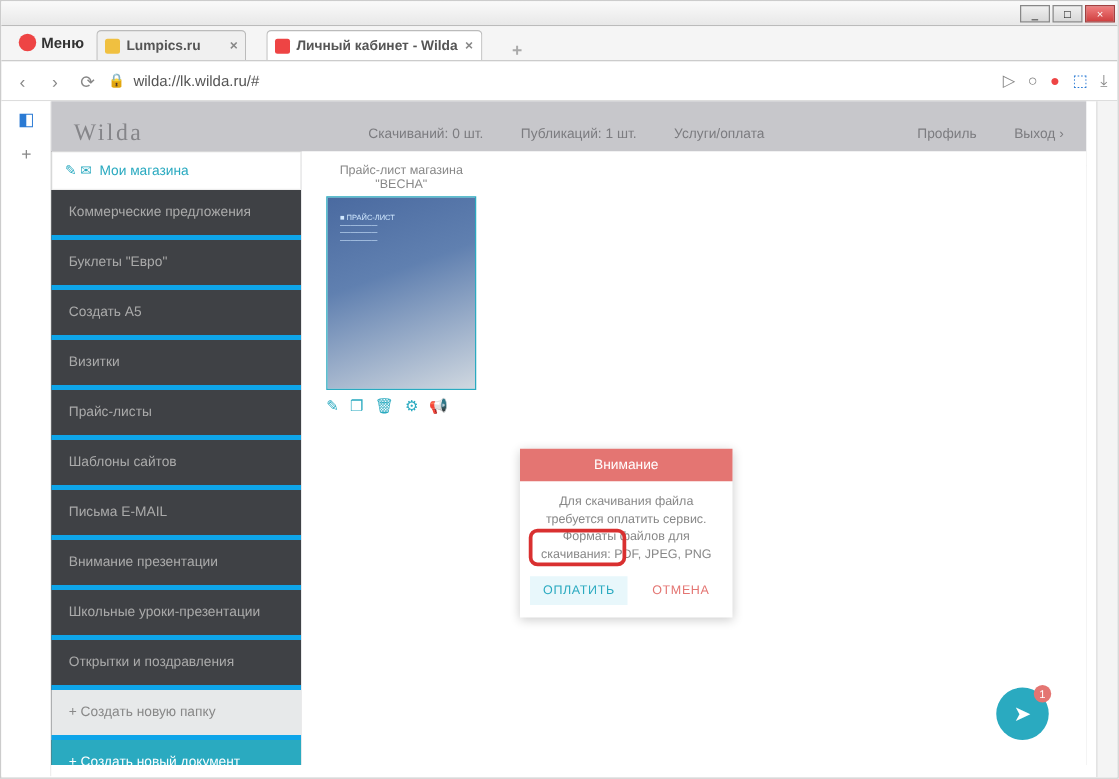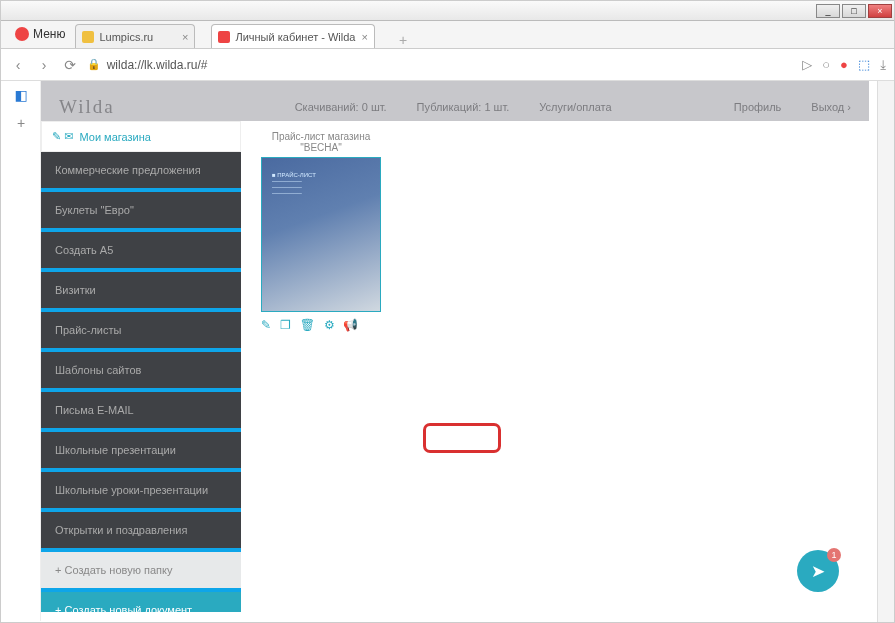--- a/index.html
+++ b/index.html
@@ -4,21 +4,21 @@
 <style>
 * { box-sizing: border-box; margin: 0; padding: 0; font-family: Arial, sans-serif; }
 body { width: 895px; height: 623px; background: #fff; position: relative; overflow: hidden; border: 1px solid #ccc; }
 
 
 .title-bar { height: 20px; background: linear-gradient(#fafafa,#e8e8e8); border-bottom: 1px solid #bbb; display:flex; justify-content:flex-end; align-items:center; padding:0 2px; }
 .title-bar .wbtn { width:24px; height:14px; border:1px solid #888; background:linear-gradient(#f0f0f0,#d8d8d8); margin-left:2px; font-size:9px; display:flex; align-items:center; justify-content:center; }
 .title-bar .wbtn.close { background:linear-gradient(#f08080,#d04040); color:#fff; border-color:#a04040;}
 
 
-.tab-strip { height: 28px; background: #f5f5f5; border-bottom: 1px solid #ccc; display:flex; align-items:flex-end; padding-left:4px; }
+.tab-strip { height: 28px; background: #f5f5f5; border-bottom: 1px solid #ccc; display:flex; align-items:flex-end; padding-left:4px;font-weight:bold; }
 .opera-menu { display:flex; align-items:center; gap:4px; padding:0 10px; height:28px; font-size:12px; color:#333;}
 .opera-o { width:14px; height:14px; border-radius:50%; background:#e44; }
 .tab { height:24px; border:1px solid #bbb; border-bottom:none; background:#fff; border-radius:4px 4px 0 0; display:flex; align-items:center; padding:0 6px; margin-right:16px; font-size:11px; color:#555; min-width:120px; position:relative;}
 .tab.inactive{ background:#f0f0f0; }
 .tab .favicon{ width:12px; height:12px; background:#e44; border-radius:2px; margin-right:5px;}
 .tab .favicon.l{ background:#f0c040;}
 .tab .x{ margin-left:auto; color:#888; font-size:11px; padding-left:6px;}
 
 
 .addr-bar { height:32px; display:flex; align-items:center; padding:0 8px; border-bottom:1px solid #ddd; gap:8px;}
@@ -143,41 +143,49 @@
       <span>✎ ✉</span>
       <span>Мои магазина</span>
     </div>
     <div class="w-side-item">Коммерческие предложения</div>
     <div class="w-side-item">Буклеты "Евро"</div>
     <div class="w-side-item">Создать А5</div>
     <div class="w-side-item">Визитки</div>
     <div class="w-side-item">Прайс-листы</div>
     <div class="w-side-item">Шаблоны сайтов</div>
     <div class="w-side-item">Письма E-MAIL</div>
-    <div class="w-side-item">Школьные презентации</div>
+    <div class="w-side-item">Внимание презентации</div>
     <div class="w-side-item">Школьные уроки-презентации</div>
     <div class="w-side-item">Открытки и поздравления</div>
     <div class="w-side-item light">+ Создать новую папку</div>
     <div class="w-side-item primary">+ Создать новый документ</div>
   </div>
 
   <div class="w-main">
     <div class="doc-title">Прайс-лист магазина "ВЕСНА"</div>
     <div class="doc-thumb">
       <div class="thumb-inner">■ ПРАЙС-ЛИСТ<br>───────<br>───────<br>───────</div>
     </div>
     <div class="doc-tools">
       <span>✎</span>
       <span>❐</span>
       <span>🗑</span>
       <span>⚙</span>
       <span>📢</span>
     </div>
   </div>
 
+  <div class="modal">
+    <div class="modal-h">Внимание</div>
+    <div class="modal-b">Для скачивания файла требуется оплатить сервис. Форматы файлов для скачивания: PDF, JPEG, PNG</div>
+    <div class="modal-f">
+      <div class="btn pay">ОПЛАТИТЬ</div>
+      <div class="btn cancel">ОТМЕНА</div>
+    </div>
+  </div>
   <div class="highlight-ring"></div>
 
   <div class="chat-fab">
     <span>➤</span>
     <span class="badge">1</span>
   </div>
 
 </div>
 
 </body></html>

